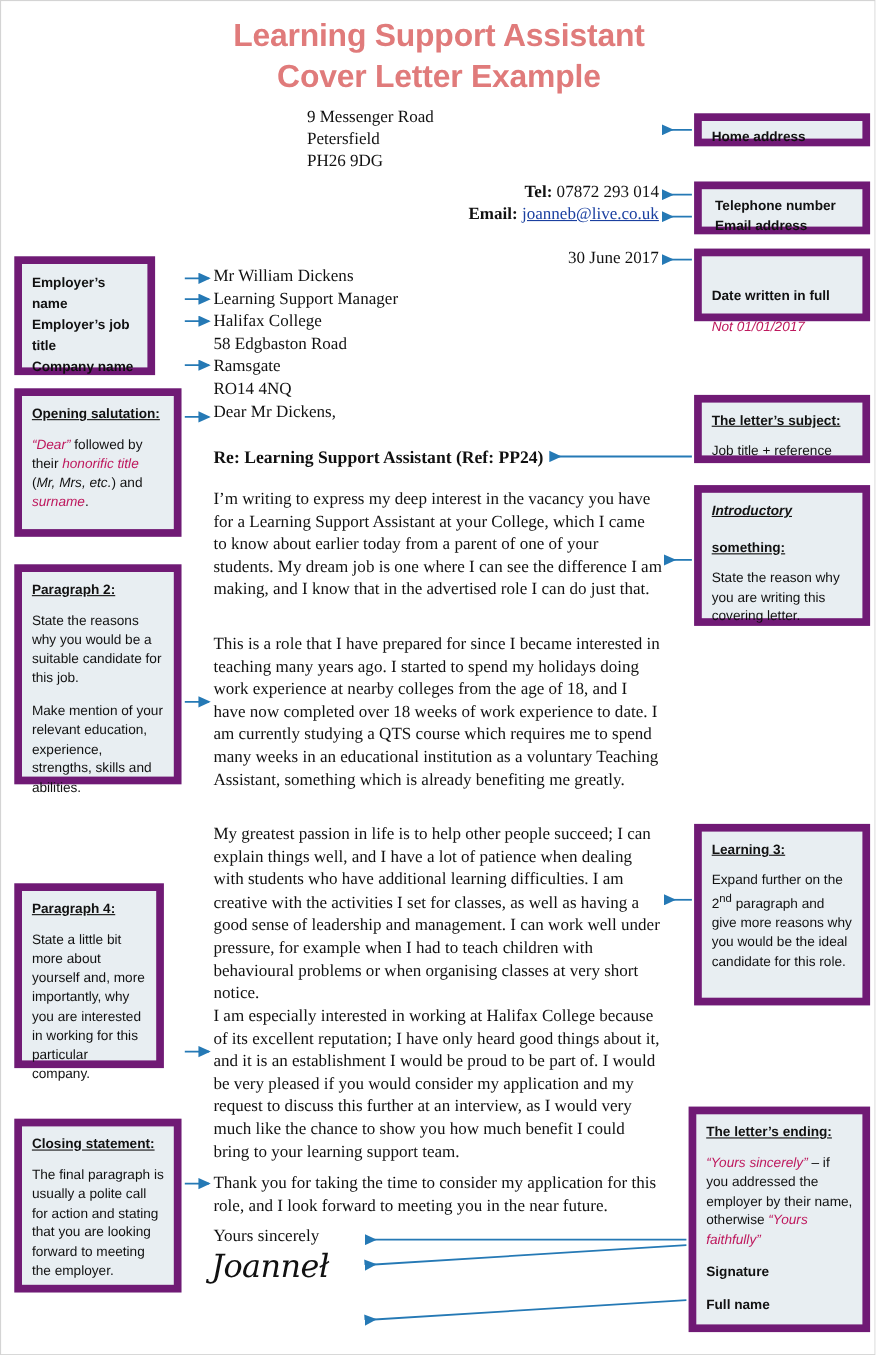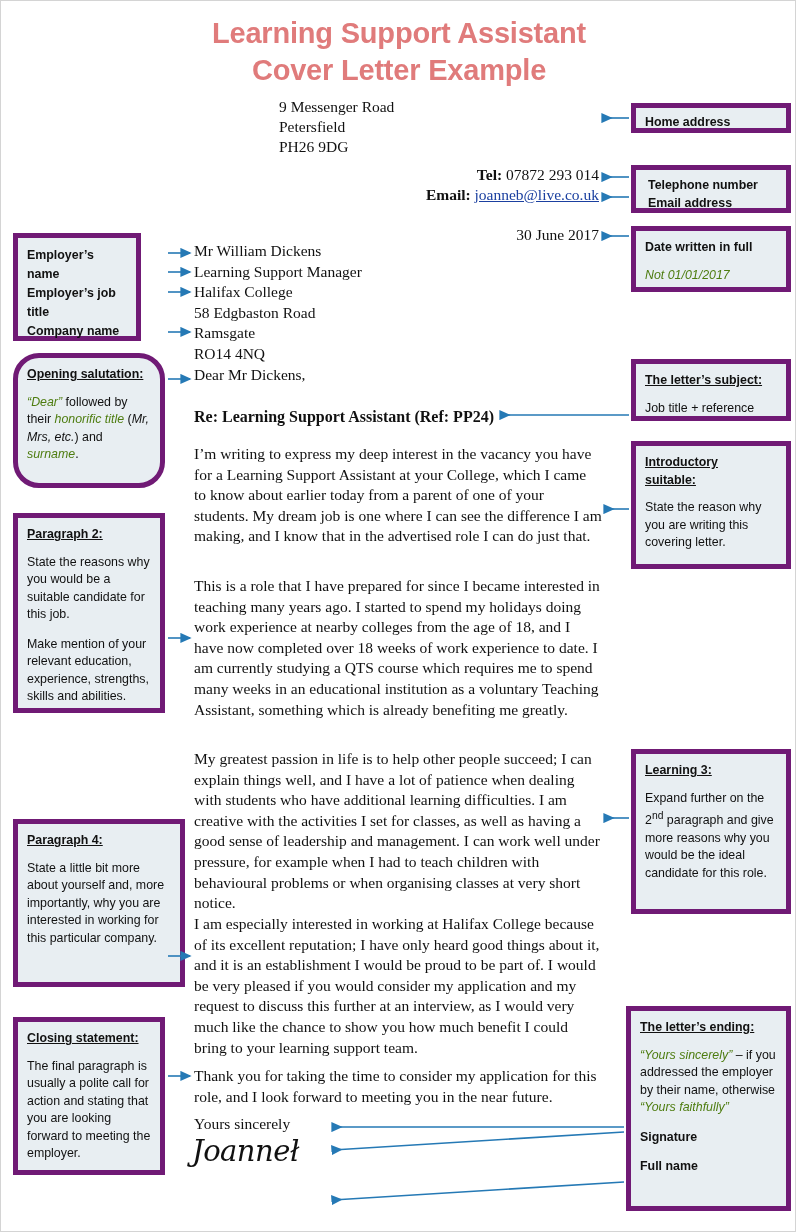--- a/index.html
+++ b/index.html
@@ -129,53 +129,53 @@
     left: 193px;
     top: 1252px;
     font-weight: bold;
     font-size: 15.5px;
   }
 
   
   .note {
     position: absolute;
     background: #e8eef2;
-    border: 5px solid #701a75;
+    border: 7px solid #701a75;
     box-sizing: border-box;
     font-family: "Liberation Sans", sans-serif;
     font-size: 12.4px;
     line-height: 17.5px;
     color: #111111;
     padding: 8px 9px;
   }
   .note .hdr {
     font-weight: bold;
     text-decoration: underline;
     display: block;
     margin-bottom: 10px;
   }
-  .note .hdr.nomargin { margin-bottom: 0; }
-  .note .redi { color: #4d7c0f; font-style: italic; }
+  .note .hdr.nomargin { margin-bottom: 16px; font-style: italic; }
+  .note .redi { color: #be185d; font-style: italic; }
   .note .it { font-style: italic; }
   .note p { margin: 0 0 12px 0; }
   .note p:last-child { margin-bottom: 0; }
 
   
   #note-home     { left: 630px; top: 102px;  width: 160px; height: 30px;  padding-top: 6px; }
   #note-contact  { left: 630px; top: 164px;  width: 160px; height: 48px;  padding-top: 7px; padding-left: 12px; }
   #note-date     { left: 630px; top: 225px;  width: 160px; height: 66px;  }
   #note-subject  { left: 630px; top: 358px;  width: 160px; height: 62px;  }
   #note-intro    { left: 630px; top: 440px;  width: 160px; height: 128px; }
   #note-para3    { left: 630px; top: 748px;  width: 160px; height: 165px; }
   #note-ending   { left: 625px; top: 1005px; width: 165px; height: 205px; }
 
   #note-employer { left: 12px;  top: 232px;  width: 128px; height: 108px; }
-  #note-opening  { left: 12px;  top: 352px;  width: 152px; height: 135px; border-radius: 26px; }
+  #note-opening  { left: 12px;  top: 352px;  width: 152px; height: 135px; }
   #note-para2    { left: 12px;  top: 512px;  width: 152px; height: 200px; }
-  #note-para4    { left: 12px;  top: 802px;  width: 172px; height: 168px; margin-top: 16px; }
+  #note-para4    { left: 12px;  top: 802px;  width: 136px; height: 168px; }
   #note-closing  { left: 12px;  top: 1016px; width: 152px; height: 158px; }
 
   #note-home .lbl, #note-contact .lbl { font-weight: bold; display:block; }
   #note-employer .lbl { font-weight: bold; display: block; line-height: 19px; }
   #note-ending .sig-lbl { font-weight: bold; display: block; margin-top: 12px; }
 
   
   #arrows {
     position: absolute;
     left: 0; top: 0;
@@ -240,32 +240,32 @@
   <div class="note" id="note-home">
     <span class="lbl">Home address</span>
   </div>
 
   <div class="note" id="note-contact">
     <span class="lbl">Telephone number</span>
     <span class="lbl">Email address</span>
   </div>
 
   <div class="note" id="note-date">
-    <span class="hdr" style="text-decoration:none;">Date written in full</span>
+    <span class="hdr" style="text-decoration:none;margin-top:20px;">Date written in full</span>
     <span class="redi">Not 01/01/2017</span>
   </div>
 
   <div class="note" id="note-subject">
     <span class="hdr">The letter’s subject:</span>
     <span>Job title + reference</span>
   </div>
 
   <div class="note" id="note-intro">
     <span class="hdr nomargin">Introductory</span>
-    <span class="hdr">suitable:</span>
+    <span class="hdr">something:</span>
     <span>State the reason why you are writing this covering letter.</span>
   </div>
 
   <div class="note" id="note-para3">
     <span class="hdr">Learning 3:</span>
     <span><span>Expand further on the 2</span><sup>nd</sup><span> paragraph and give more reasons why you would be the ideal candidate for this role.</span></span>
   </div>
 
   <div class="note" id="note-ending">
     <span class="hdr">The letter’s ending:</span>

